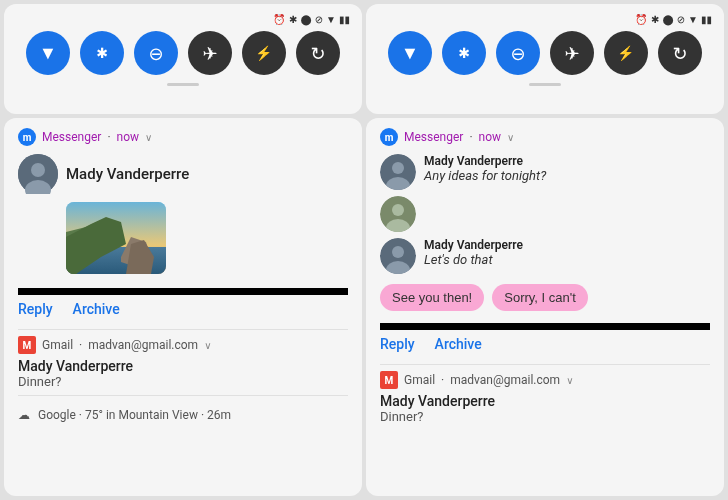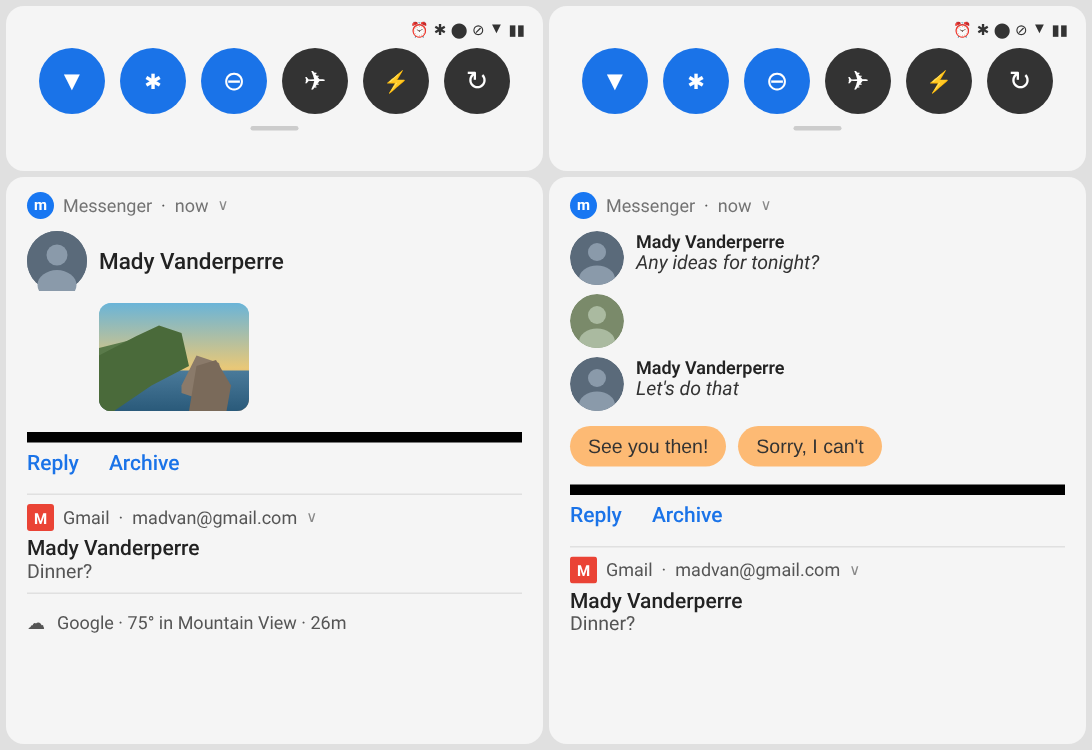--- a/index.html
+++ b/index.html
@@ -97,21 +97,21 @@
       display: flex;
       align-items: center;
       justify-content: center;
       color: white;
       font-size: 10px;
       font-weight: bold;
     }
 
     .notif-header-text {
       font-size: 12px;
-      color: #737373;
+      color: #a21caf;
       text-align: right;
     }
 
     .chevron-down {
       font-size: 10px;
       color: #888;
     }
 
     
     .left-notif {
@@ -230,21 +230,21 @@
     }
 
     .quick-replies {
       display: flex;
       gap: 8px;
       margin-bottom: 8px;
       flex-wrap: wrap;
     }
 
     .quick-reply-btn {
-      background: #fdba74;
+      background: #f9a8d4;
       border: none;
       border-radius: 16px;
       padding: 6px 12px;
       font-size: 13px;
       color: #333;
       cursor: pointer;
       white-space: nowrap;
     }
 
     .person-icon {

